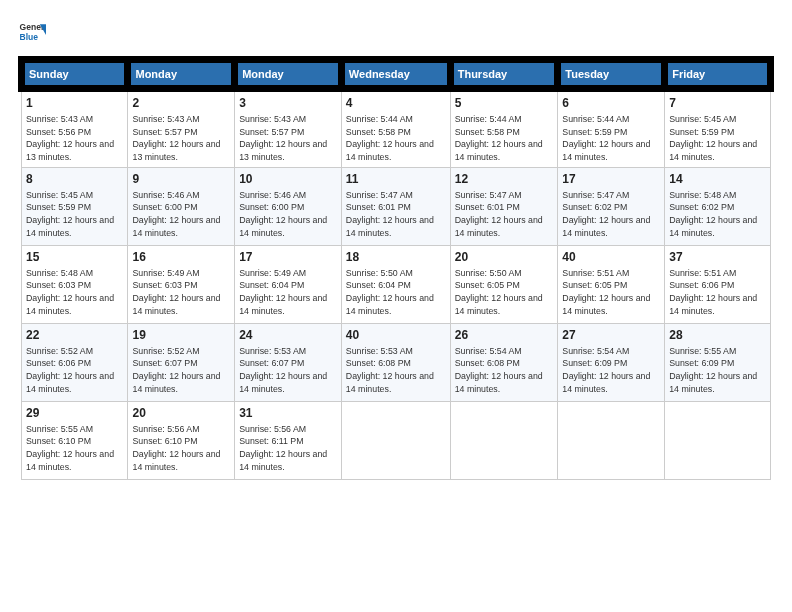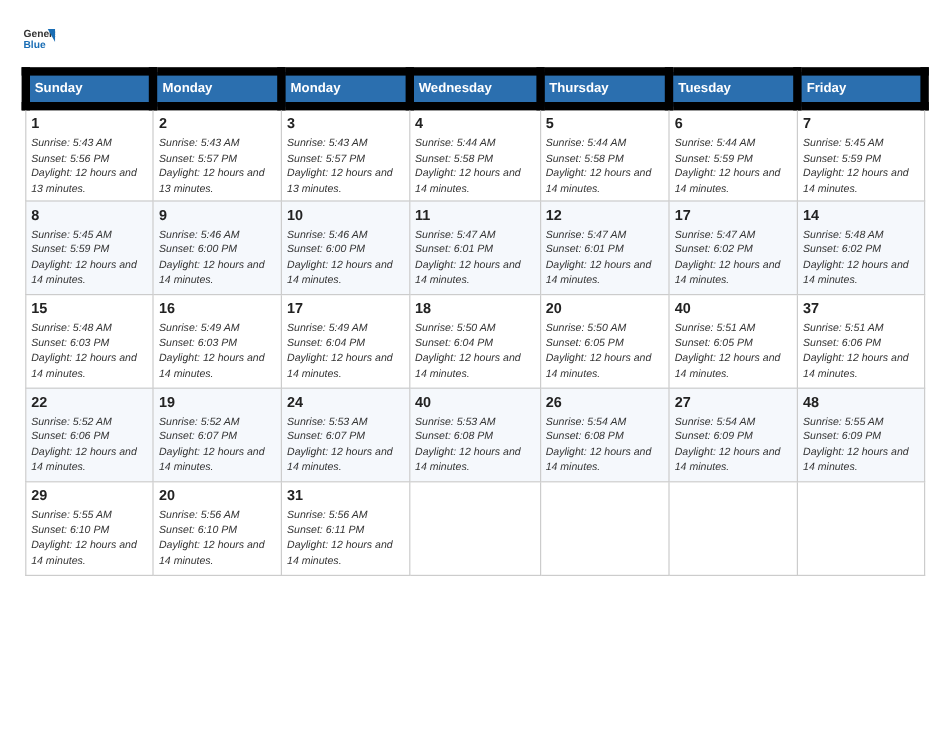--- a/index.html
+++ b/index.html
@@ -76,21 +76,20 @@
       font-size: 12px;
       font-weight: bold;
       color: #222;
       display: block;
       margin-bottom: 1px;
     }
     .day-info {
       font-size: 8.8px;
       color: #333;
       line-height: 1.45;
-      font-style: italic;
     }
     td.empty {
       background: #f9f9f9;
     }
   </style>
 </head>
 <body>
 
 <div class="page">
   <div class="header">
@@ -229,21 +228,21 @@
           </td>
           <td>
             <span class="day-num">26</span>
             <div class="day-info">Sunrise: 5:54 AM<br>Sunset: 6:08 PM<br>Daylight: 12 hours and 14 minutes.</div>
           </td>
           <td>
             <span class="day-num">27</span>
             <div class="day-info">Sunrise: 5:54 AM<br>Sunset: 6:09 PM<br>Daylight: 12 hours and 14 minutes.</div>
           </td>
           <td>
-            <span class="day-num">48</span>
+            <span class="day-num">28</span>
             <div class="day-info">Sunrise: 5:55 AM<br>Sunset: 6:09 PM<br>Daylight: 12 hours and 14 minutes.</div>
           </td>
         </tr>
         <tr>
           <td>
             <span class="day-num">29</span>
             <div class="day-info">Sunrise: 5:55 AM<br>Sunset: 6:10 PM<br>Daylight: 12 hours and 14 minutes.</div>
           </td>
           <td>
             <span class="day-num">20</span>

